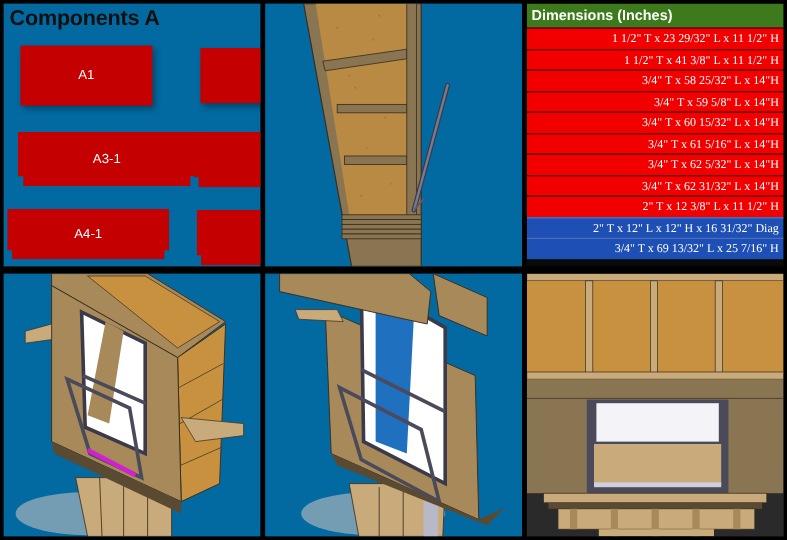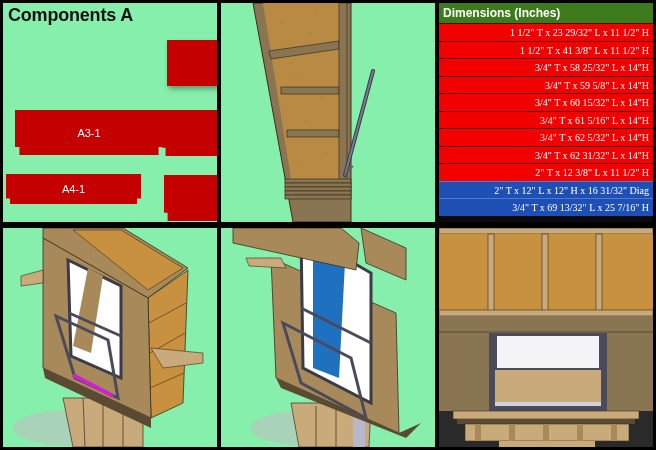--- a/index.html
+++ b/index.html
@@ -1,18 +1,18 @@
 <!DOCTYPE html>
 <html><head>
   <meta charset="utf-8">
   <style>
     * { box-sizing: border-box; margin: 0; padding: 0; }
     html, body { width: 656px; height: 450px; background: #000; overflow: hidden; }
     body { position: relative; font-family: "Liberation Sans", sans-serif; }
-    .panel { position: absolute; overflow: hidden; background: #86efac; }
+    .panel { position: absolute; overflow: hidden; background: #0369a1; }
     #p1 { left: 3px; top: 3px; width: 214px; height: 219px; }
     #p2 { left: 221px; top: 3px; width: 214px; height: 219px; }
     #p3 { left: 439px; top: 3px; width: 214px; height: 219px; background: #0a0a0a; }
     #p4 { left: 3px; top: 228px; width: 214px; height: 219px; }
     #p5 { left: 221px; top: 228px; width: 214px; height: 219px; }
     #p6 { left: 439px; top: 228px; width: 214px; height: 219px; background: #2a2a2a; }
 
     .comp-title { position: absolute; left: 5px; top: 2px; font-size: 18px; font-weight: bold; color: #111; letter-spacing: -0.2px; }
     .part { position: absolute; background: #c40000; color: #fff; font-size: 11px; display: flex; align-items: center; justify-content: center; box-shadow: 2px 3px 5px rgba(0,0,0,0.35); }
 
@@ -22,26 +22,29 @@
     .dim-row.red { background: #f20000; }
     .dim-row.blue { background: #1e4fb4; border-top: 1px solid #4f79cc; }
 
     svg { display: block; }
   </style>
 </head>
 <body>
 
 <div class="panel" id="p1">
   <div class="comp-title">Components A</div>
+  <div class="part" style="left:14px;top:35px;width:110px;height:50px;">
+      <span>A1</span>
+    </div>
   <div class="part" style="left:164px;top:37px;width:60px;height:46px;"></div>
   <div class="part" style="left:12px;top:107px;width:148px;height:45px;clip-path:polygon(0 0,100% 0,100% 82%,97% 82%,97% 100%,3% 100%,3% 82%,0 82%);">
       <span>A3-1</span>
     </div>
   <div class="part" style="left:159px;top:107px;width:60px;height:46px;clip-path:polygon(0 0,100% 0,100% 100%,6% 100%,6% 82%,0 82%);"></div>
-  <div class="part" style="left:3px;top:171px;width:135px;height:30px;clip-path:polygon(0 0,100% 0,100% 82%,97% 82%,97% 100%,3% 100%,3% 82%,0 82%);">
+  <div class="part" style="left:3px;top:171px;width:135px;height:42px;clip-path:polygon(0 0,100% 0,100% 82%,97% 82%,97% 100%,3% 100%,3% 82%,0 82%);">
       <span>A4-1</span>
     </div>
   <div class="part" style="left:161px;top:172px;width:60px;height:46px;clip-path:polygon(0 0,100% 0,100% 100%,6% 100%,6% 82%,0 82%);"></div>
 </div>
 
 <div class="panel" id="p2">
   <svg width="214" height="219" viewBox="0 0 214 219">
 
     <polygon points="32,0 130,0 130,219 72,219" fill="#8a7552" stroke="#3a2e1e" stroke-width="1"></polygon>
 

